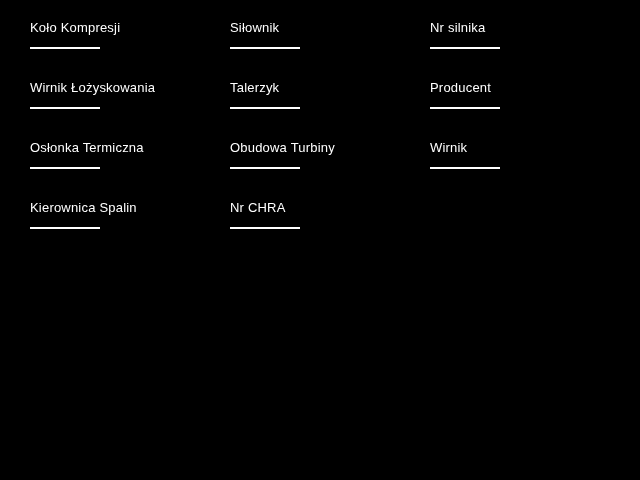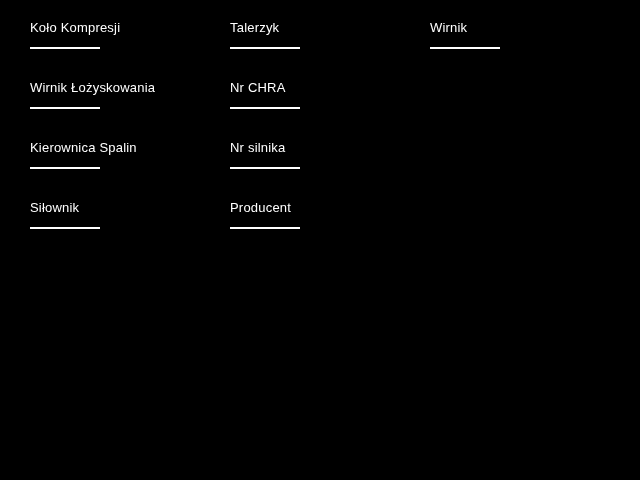--- a/index.html
+++ b/index.html
@@ -43,30 +43,38 @@
 
   <div class="field">
     <div class="field-label">Koło Kompresji</div>
     <div class="field-line"></div>
   </div>
   <div class="field">
     <div class="field-label">Wirnik Łożyskowania</div>
     <div class="field-line"></div>
   </div>
   <div class="field">
+    <div class="field-label">Osłonka Termiczna</div>
+    <div class="field-line"></div>
+  </div>
+  <div class="field">
     <div class="field-label">Kierownica Spalin</div>
     <div class="field-line"></div>
   </div>
 
   <div class="field">
     <div class="field-label">Siłownik</div>
     <div class="field-line"></div>
   </div>
   <div class="field">
     <div class="field-label">Talerzyk</div>
+    <div class="field-line"></div>
+  </div>
+  <div class="field">
+    <div class="field-label">Obudowa Turbiny</div>
     <div class="field-line"></div>
   </div>
 
   <div class="field">
     <div class="field-label">Nr CHRA</div>
     <div class="field-line"></div>
   </div>
   <div class="field">
     <div class="field-label">Nr silnika</div>
     <div class="field-line"></div>

